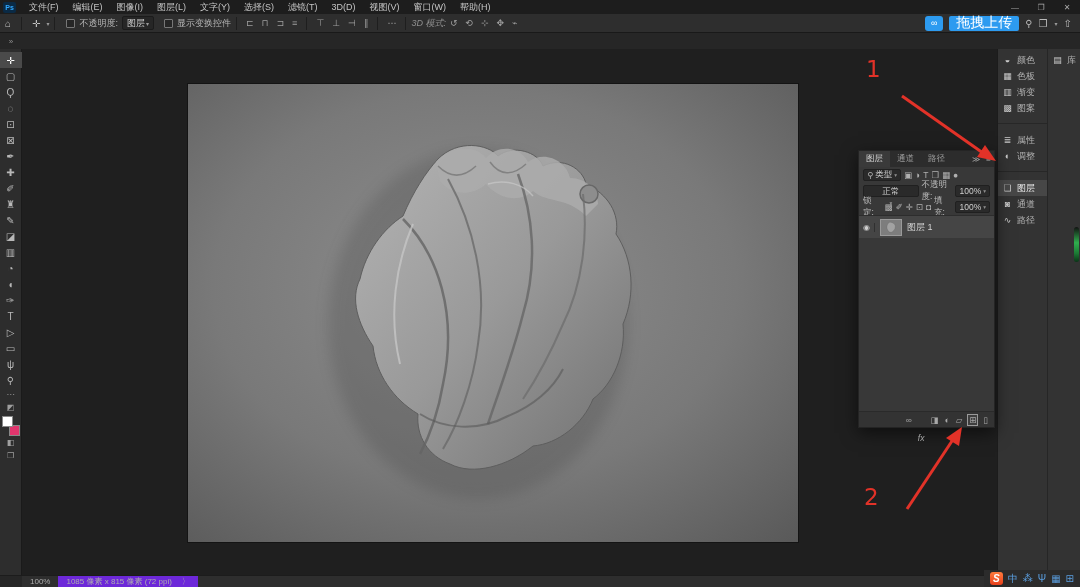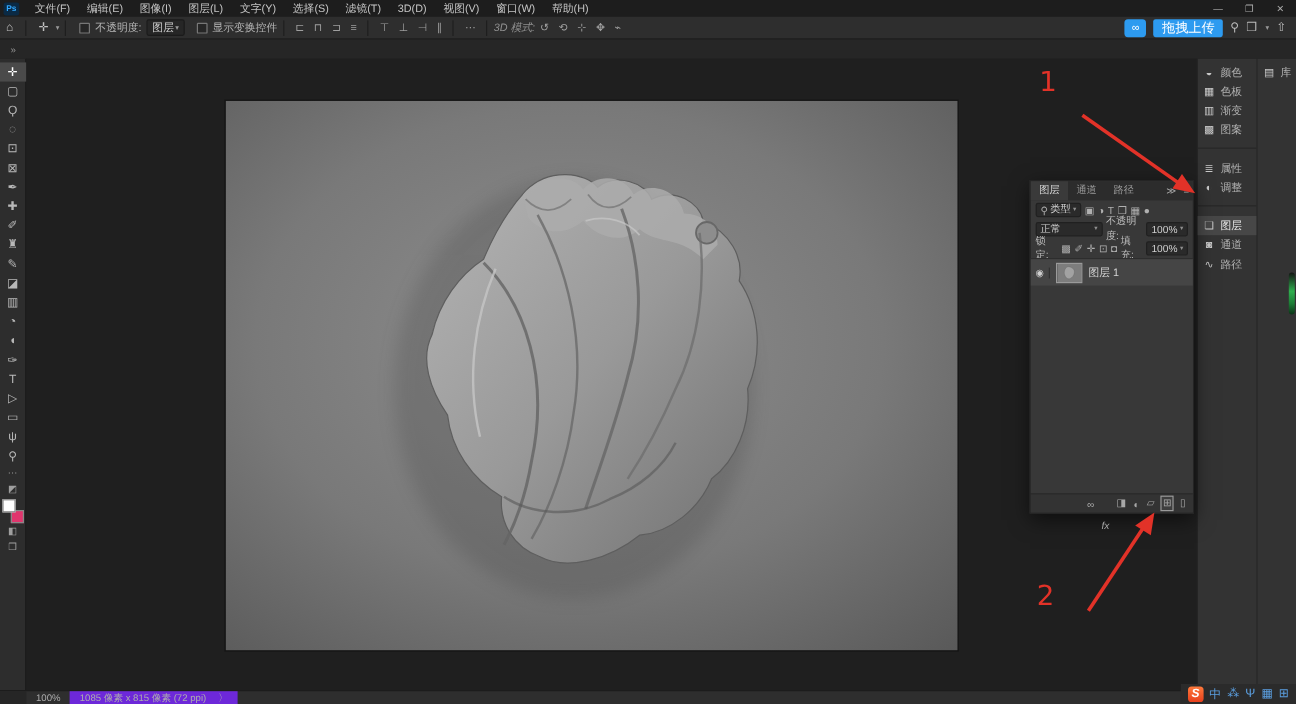--- a/index.html
+++ b/index.html
@@ -21,21 +21,21 @@
   
   .optionsbar{position:absolute;left:0;top:14px;width:1080px;height:19px;background:#2e2e2e;border-bottom:1px solid #191919;display:flex;align-items:center;font-size:9px;color:#b5b5b5;}
   .ob-sep{width:1px;height:13px;background:#1e1e1e;margin:0 5px;}
   .ob-icon{padding:0 5px;font-size:10px;color:#c0c0c0;}
   .ob-caret{font-size:6px;color:#9a9a9a;margin-left:1px;}
   .ob-check{width:9px;height:9px;border:1px solid #777;border-radius:1px;margin:0 4px 0 6px;background:#262626;}
   .ob-select{display:flex;align-items:center;background:#262626;border:1px solid #1b1b1b;border-radius:2px;height:14px;padding:0 4px;margin:0 4px;color:#cfcfcf;}
   .ob-mini{font-size:9px;color:#9f9f9f;padding:0 4px;}
   .ob-right{margin-left:auto;display:flex;align-items:center;gap:6px;padding-right:8px;}
   .plugin-logo{width:18px;height:15px;background:var(--plugin_blue);border-radius:3px;color:#fff;font-size:9px;display:flex;align-items:center;justify-content:center;}
-  .plugin-btn{background:var(--plugin_blue);color:#fff;font-size:11px;height:15px;padding:0 7px;display:flex;align-items:center;border-radius:2px;}
+  .plugin-btn{background:var(--plugin_blue);color:#fff;font-size:14px;height:15px;padding:0 7px;display:flex;align-items:center;border-radius:2px;}
   .hdr-ic{color:#b9b9b9;font-size:10px;}
 
   
   .tabstrip{position:absolute;left:0;top:33px;width:1080px;height:16px;background:#262626;display:flex;align-items:flex-end;font-size:9px;}
   .tab-overflow{width:22px;color:#8f8f8f;font-size:8px;text-align:center;padding-bottom:3px;}
   .doc-tab{height:16px;background:#343434;color:#cfcfcf;display:flex;align-items:center;padding:0 7px;gap:7px;max-width:230px;}
   .doc-tab .close{color:#9a9a9a;font-size:8px;}
 
   
   .toolcol{position:absolute;left:0;top:49px;width:22px;height:526px;background:#2d2d2d;border-right:1px solid #1a1a1a;display:flex;flex-direction:column;align-items:center;padding-top:3px;}
@@ -312,21 +312,21 @@
         <span class="lp-caret">▾</span>
       </span>
       <span class="lp-ic">▣</span>
       <span class="lp-ic">◑</span>
       <span class="lp-ic">T</span>
       <span class="lp-ic">❒</span>
       <span class="lp-ic">▦</span>
       <span class="lp-ic">●</span>
     </div>
     <div class="lp-row">
-      <span class="lp-field" style="width:64px;justify-content:space-between;">
+      <span class="lp-field" style="width:64px;justify-content:space-between;flex-direction:column;">
         <span>正常</span>
         <span class="lp-caret">▾</span>
       </span>
       <span>不透明度:</span>
       <span class="lp-field">
         <span>100%</span>
         <span class="lp-caret">▾</span>
       </span>
     </div>
     <div class="lp-row">

